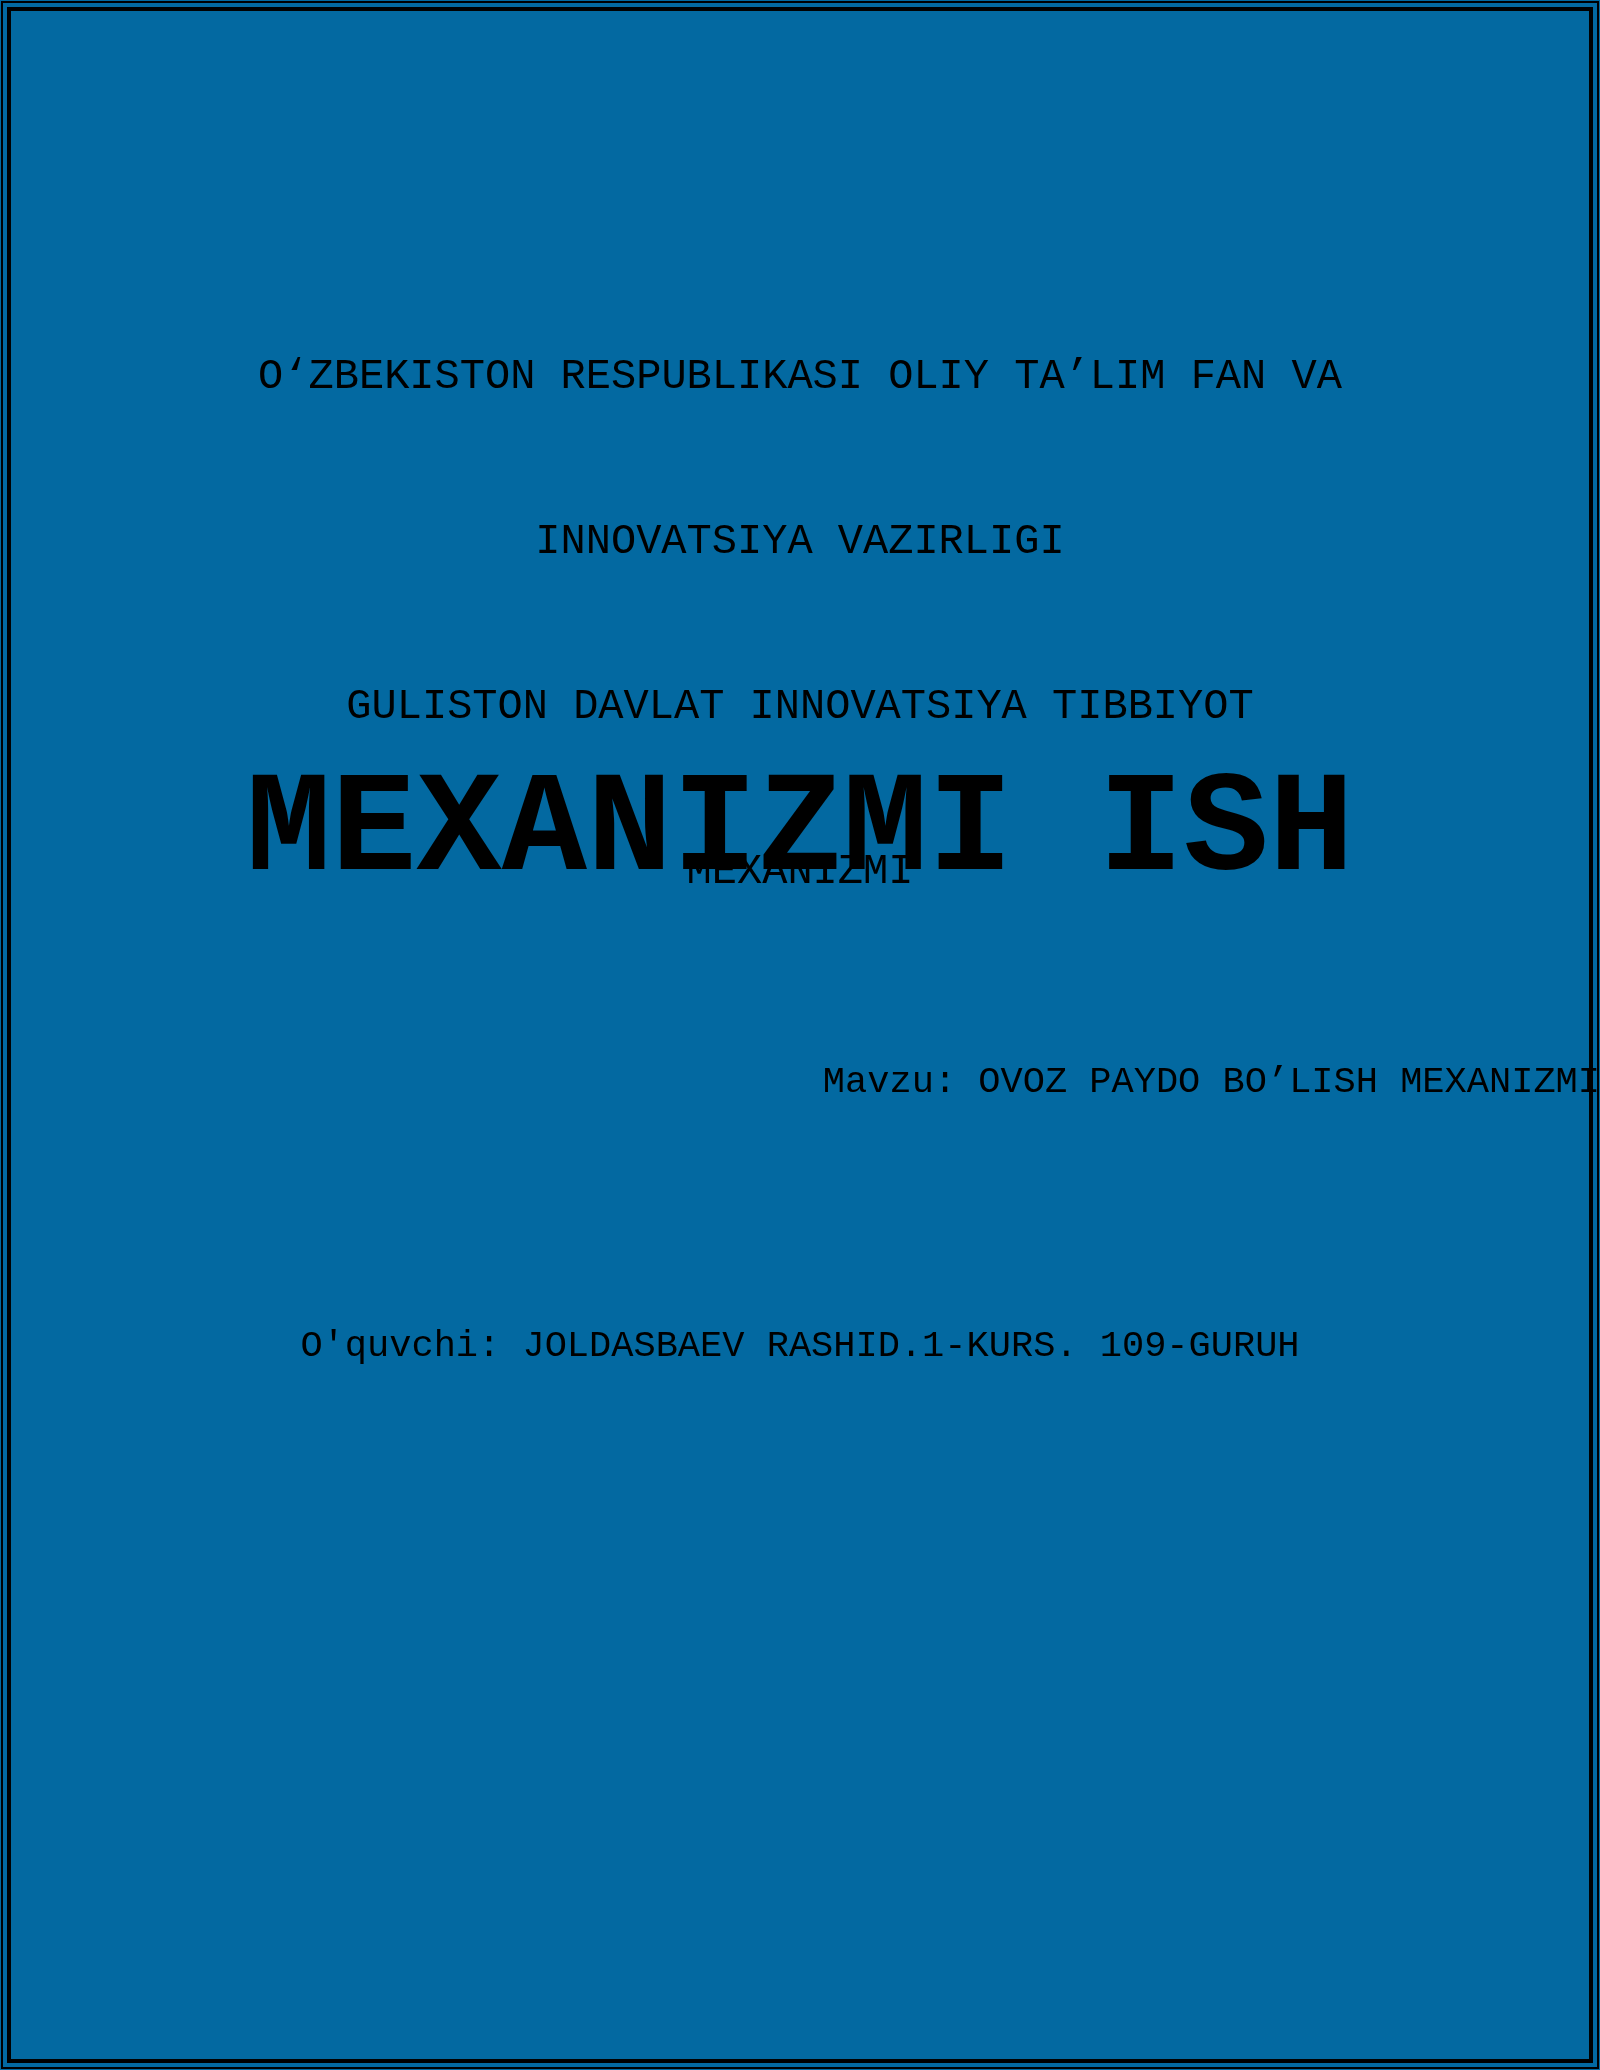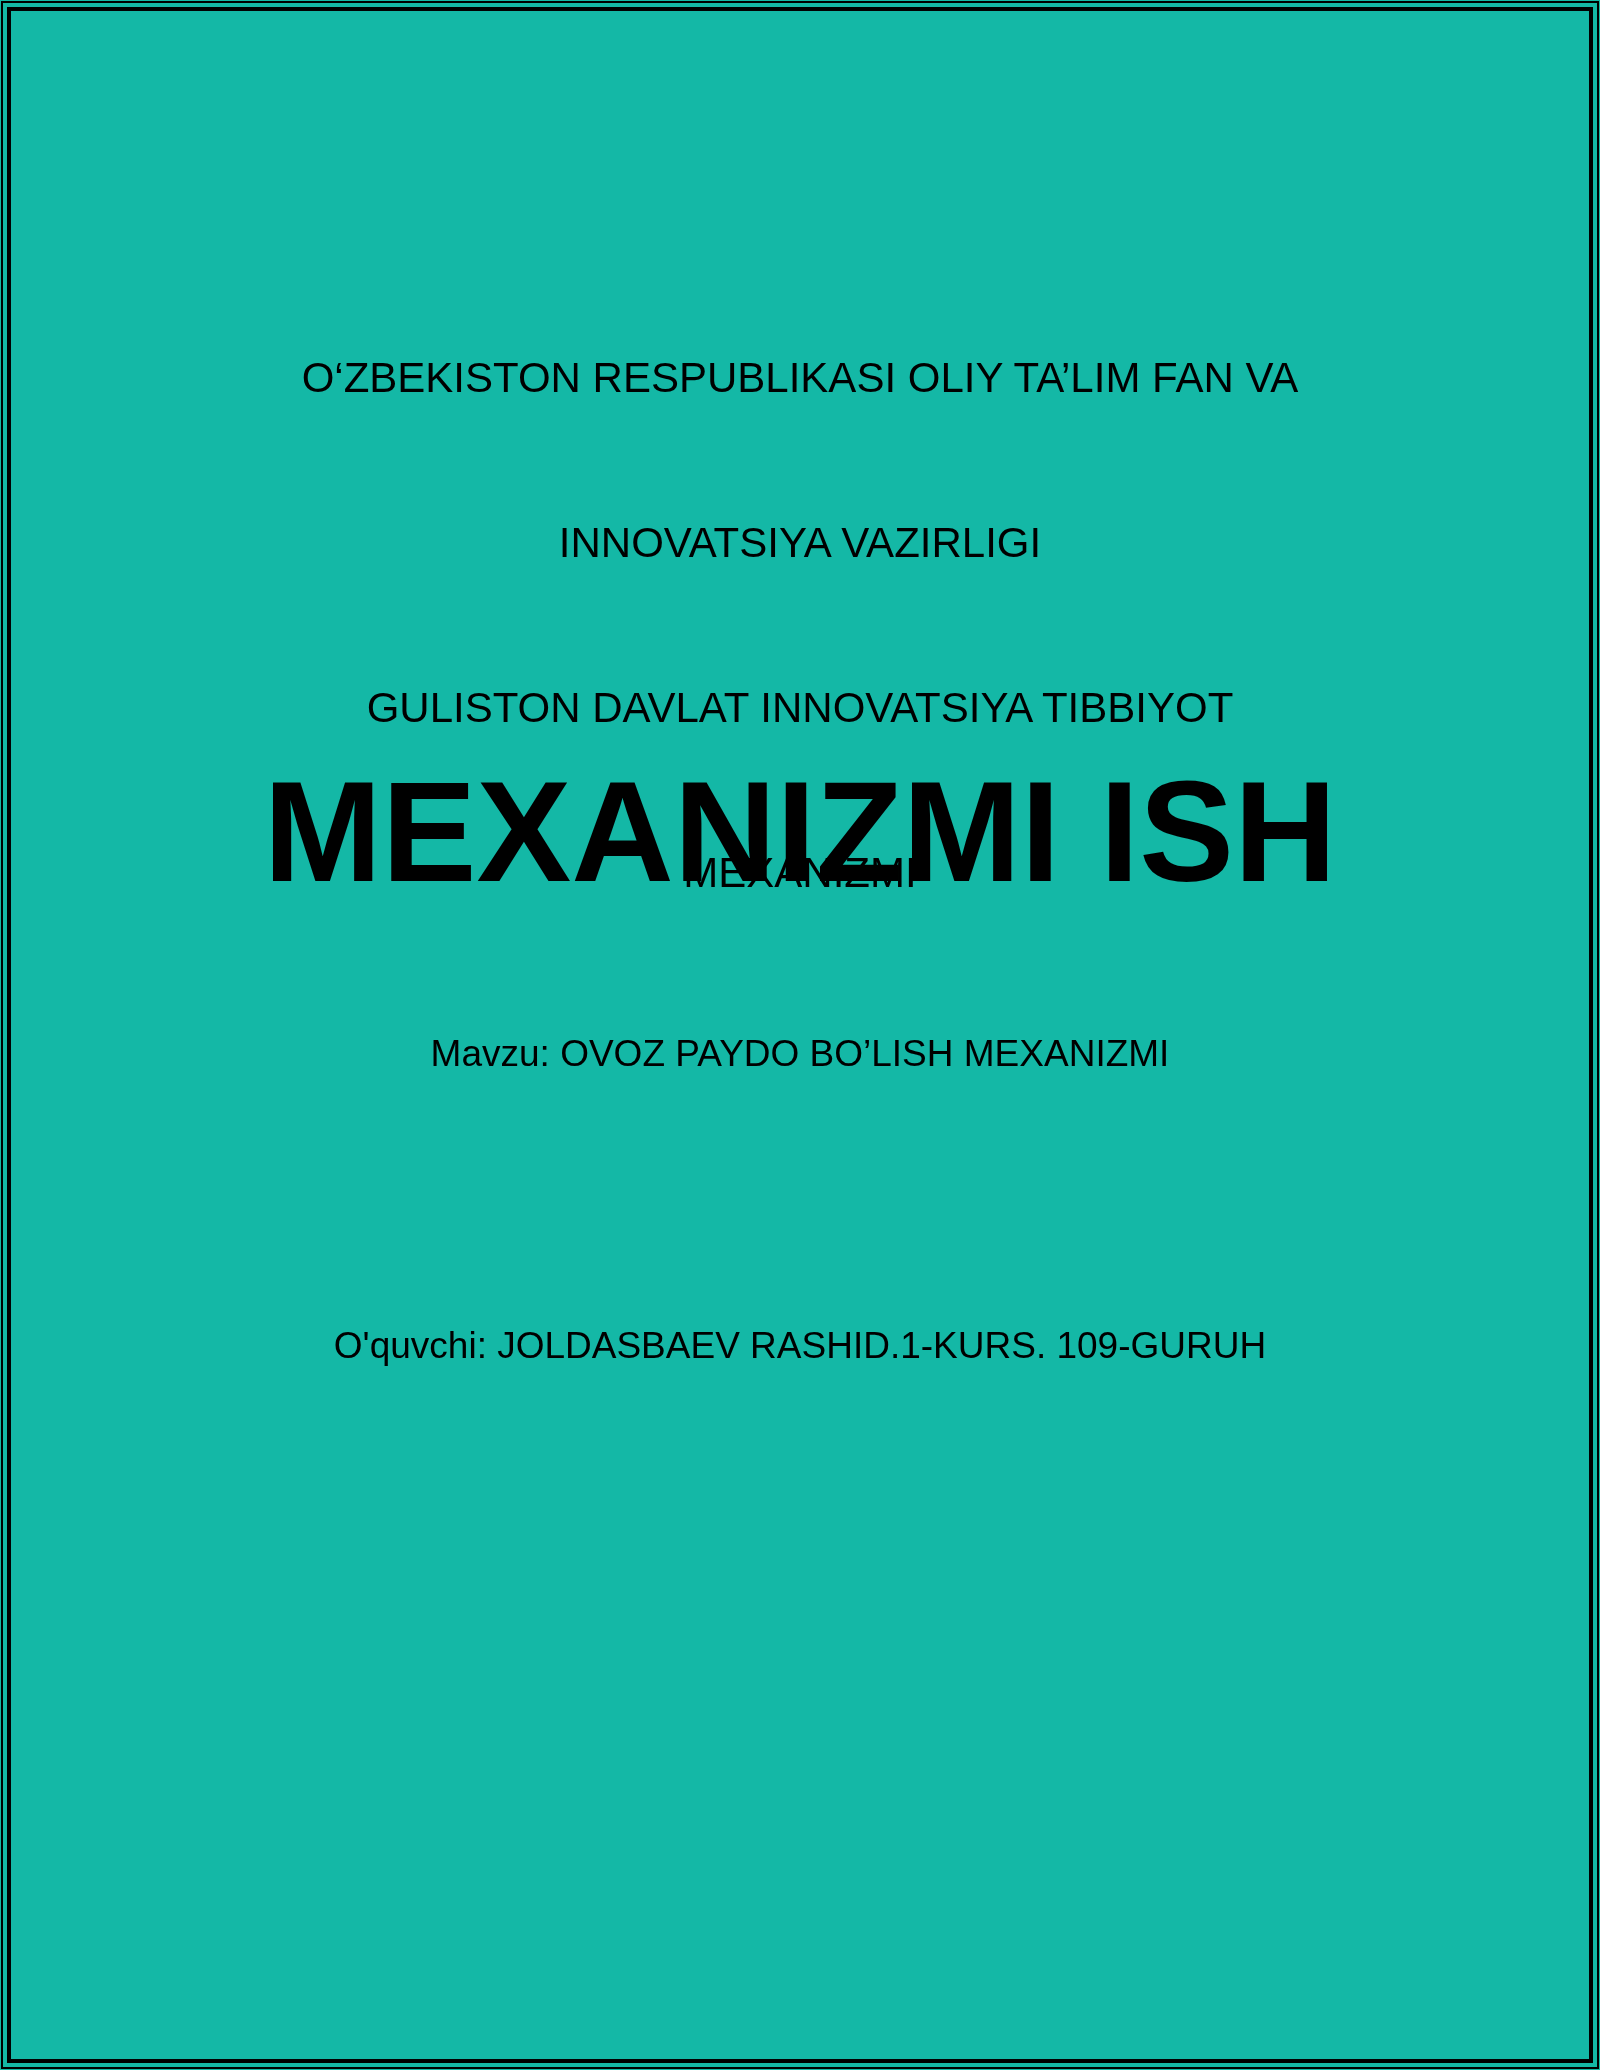--- a/index.html
+++ b/index.html
@@ -4,22 +4,22 @@
 <style>
   html, body {
     margin: 0;
     padding: 0;
     background: #ffffff;
   }
   .page {
     position: relative;
     width: 1600px;
     height: 2070px;
-    background: #14b8a6;
-    font-family: Liberation Sans, sans-serif;
+    background: #0369a1;
+    font-family: Liberation Mono, monospace;
     color: #000000;
     overflow: hidden;
   }
   .frame-outer {
     position: absolute;
     inset: 1px;
     border: 2px solid #000000;
     pointer-events: none;
   }
   .frame-inner {
@@ -42,23 +42,24 @@
     font-weight: normal;
   }
   .main-title {
     top: 761px;
     font-size: 142px;
     line-height: 142px;
     font-weight: bold;
     letter-spacing: 0px;
   }
   .topic-line {
-    top: 1032px;
+    top: 1060px;
     font-size: 37px;
     line-height: 44px;
+    text-align: right;
   }
   .student-line {
     top: 1324px;
     font-size: 37px;
     line-height: 44px;
   }
   .year-line {
     top: 1726px;
     font-size: 23px;
     line-height: 28px;

